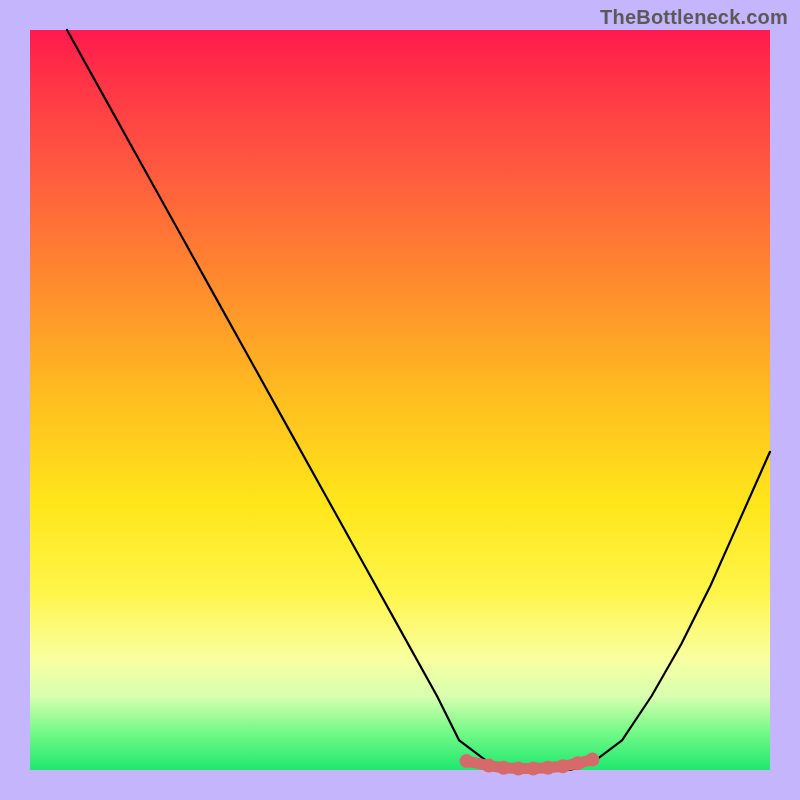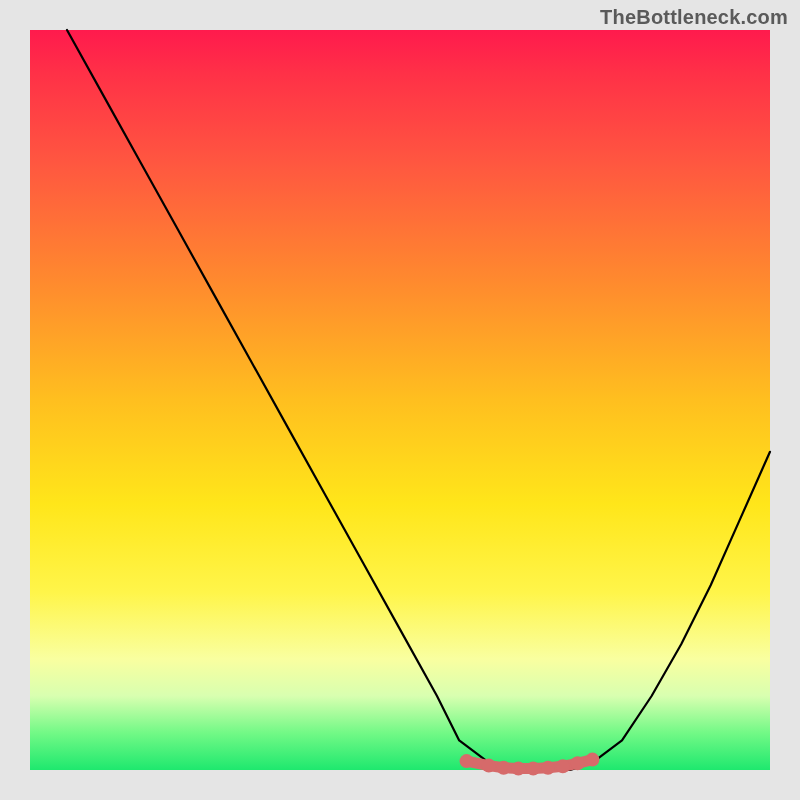--- a/index.html
+++ b/index.html
@@ -8,21 +8,21 @@
     width: 800px;
     height: 800px;
     overflow: hidden;
     background: #000;
     font-family: Arial, Helvetica, sans-serif;
   }
   .frame {
     position: relative;
     width: 800px;
     height: 800px;
-    background: #e5e5e5;
+    background: #c4b5fd;
   }
   .plot-area {
     position: absolute;
     left: 30px;
     top: 30px;
     width: 740px;
     height: 740px;
     
     background: linear-gradient(
       to bottom,

